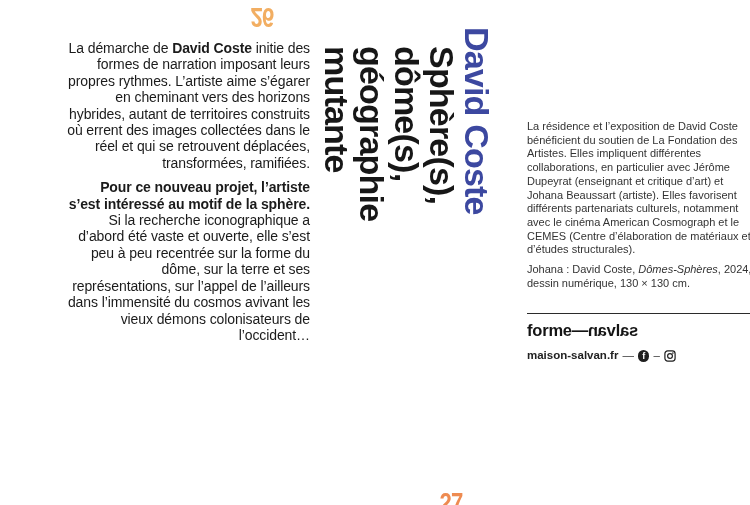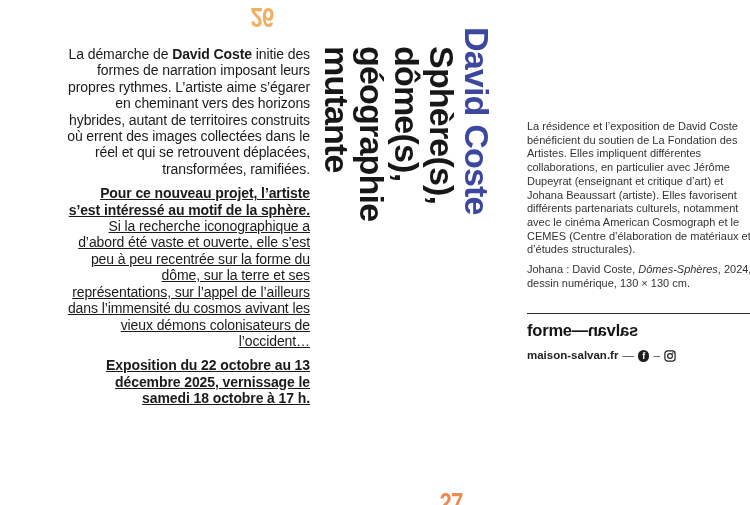--- a/index.html
+++ b/index.html
@@ -30,28 +30,28 @@
     font-size: 27px; font-weight: 700;
     color: #ee8b51;
     transform: scaleX(0.82);
     transform-origin: center top;
     letter-spacing: -1px;
   }
 
   
   .left-col {
     position: absolute;
-    left: 66px; top: 46px; width: 244px;
+    left: 66px; top: 40px; width: 244px;
     text-align: right;
     font-size: 14px; line-height: 16.4px;
     color: #1b1b1b;
     letter-spacing: -0.1px;
   }
   .left-col p { margin: 0; }
-  .left-col p + p { margin-top: 8px; text-decoration: underline; }
+  .left-col p + p { margin-top: 8px; }
   .left-col strong { font-weight: 700; }
 
   
   .title {
     position: absolute;
     left: 494px; top: 27px; width: 330px;
     transform: rotate(90deg);
     transform-origin: 0 0;
     font-size: 34px; line-height: 35px;
     font-weight: 700;
@@ -114,21 +114,20 @@
 </head>
 <body>
 
 <div class="page">
 
   <div class="top-num">26</div>
 
   <div class="left-col">
     <p><span>La démarche de </span><strong>David Coste</strong><span> initie des formes de narration imposant leurs propres rythmes. L’artiste aime s’égarer en cheminant vers des horizons hybrides, autant de territoires construits où errent des images collectées dans le réel et qui se retrouvent déplacées, transformées, ramifiées.</span></p>
     <p><strong>Pour ce nouveau projet, l’artiste s’est intéressé au motif de la sphère.</strong><span> Si la recherche iconographique a d’abord été vaste et ouverte, elle s’est peu à peu recentrée sur la forme du dôme, sur la terre et ses représentations, sur l’appel de l’ailleurs dans l’immensité du cosmos avivant les vieux démons colonisateurs de l’occident…</span></p>
-    <p><strong>Exposition du 22 octobre au 13 décembre 2025, vernissage le samedi 18 octobre à 17 h.</strong></p>
   </div>
 
   <div class="title">
     <div class="t-artist">David Coste</div>
     <div class="indent">Sphère(s),</div>
     <div class="indent">dôme(s),</div>
     <div class="indent">géographie</div>
     <div class="indent">mutante</div>
   </div>
 

